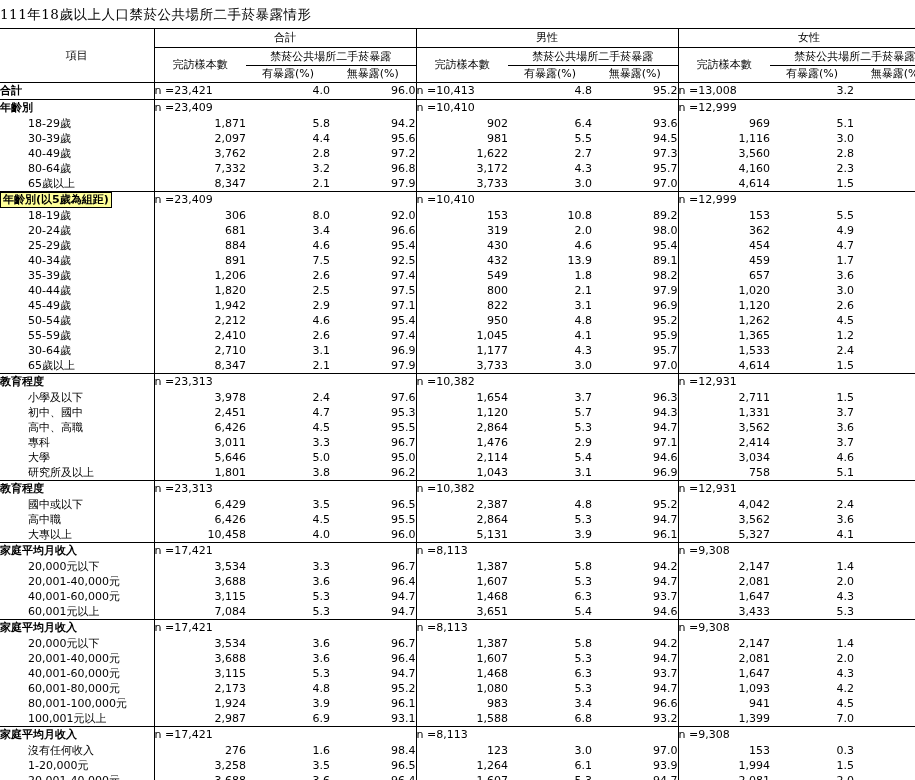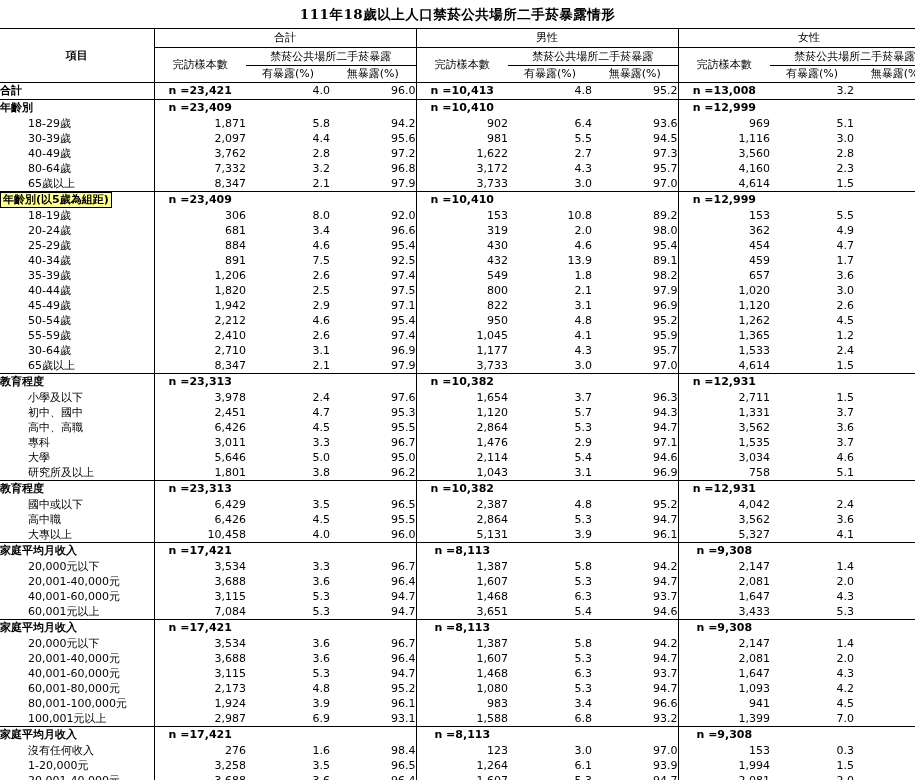--- a/index.html
+++ b/index.html
@@ -3,21 +3,21 @@
 <meta charset="utf-8">
 <style>
   html,body{margin:0;padding:0;background:#ffffff;}
   body{
     width:915px;height:780px;overflow:hidden;
     font-family:"DejaVu Sans","Liberation Sans",sans-serif;
     color:#000;
   }
   .page{width:915px;height:780px;position:relative;padding:0;box-sizing:border-box;}
   .title{
-    text-align:center;font-size:13.5px;font-weight:bold;letter-spacing:.5px;
+    text-align:left;font-size:13.5px;font-weight:normal;letter-spacing:.5px;
     padding:6px 0 4px 0;
   }
   table.main{
     border-collapse:collapse;width:886px;margin:0 auto;
     table-layout:fixed;
   }
   table.main td,table.main th{
     padding:0;font-size:11px;line-height:14px;vertical-align:middle;
   }
   
@@ -40,21 +40,21 @@
   .vline-l{border-left:1px solid #000;}
   .vline-r{border-right:1px solid #000;}
 
   .item{
     padding-left:4px;text-align:left;white-space:nowrap;
   }
   .item.lvl1{font-weight:bold;}
   .item.lvl2{padding-left:28px;}
   .num{text-align:right;padding-right:10px;white-space:nowrap;}
   .numc{text-align:right;padding-right:22px;white-space:nowrap;}
-  .nlabel{text-align:center;padding-left:8px;white-space:nowrap;font-weight:bold;}
+  .nlabel{text-align:left;padding-left:8px;white-space:nowrap;font-weight:normal;}
   tr.row td{height:15px;}
   tr.grp td{height:16px;}
   .hl{background:#ffff99;border:1px solid #000;display:inline-block;padding:0 2px;}
   .serif{font-family:"DejaVu Serif","Liberation Serif",serif;}
 </style>
 </head>
 <body>
 
 <div class="page">
 
@@ -68,21 +68,21 @@
         <col class="c-no">
       <col class="c-n">
         <col class="c-y">
         <col class="c-no">
       <col class="c-n">
         <col class="c-y">
         <col class="c-no">
     </colgroup>
     <thead>
       <tr class="hdr-top">
-        <td rowspan="3" class="item" style="font-weight:bold;border-bottom:1.6px solid #000;">項目</td>
+        <td rowspan="3" class="item" style="font-weight:normal;border-bottom:1.6px solid #000;">項目</td>
         <td colspan="3" class="hdr-group">合計</td>
         <td colspan="3" class="hdr-group">男性</td>
         <td colspan="3" class="hdr-group">女性</td>
       </tr>
       <tr class="hdr-sub">
         <td rowspan="2" class="vline-l" style="border-bottom:1.6px solid #000;">完訪樣本數</td>
         <td colspan="2" class="vline-r">禁菸公共場所二手菸暴露</td>
         <td rowspan="2" style="border-bottom:1.6px solid #000;">完訪樣本數</td>
         <td colspan="2" class="vline-r">禁菸公共場所二手菸暴露</td>
         <td rowspan="2" style="border-bottom:1.6px solid #000;">完訪樣本數</td>
@@ -375,21 +375,21 @@
           <td class="num vline-r">96.4</td>
         </tr>
         <tr class="row">
           <td class="item lvl2">專科</td>
           <td class="numc vline-l">3,011</td>
           <td class="num ">3.3</td>
           <td class="num vline-r">96.7</td>
           <td class="numc ">1,476</td>
           <td class="num ">2.9</td>
           <td class="num vline-r">97.1</td>
-          <td class="numc ">1,535</td>
+          <td class="numc ">2,414</td>
           <td class="num ">3.7</td>
           <td class="num vline-r">96.3</td>
         </tr>
         <tr class="row">
           <td class="item lvl2">大學</td>
           <td class="numc vline-l">5,646</td>
           <td class="num ">5.0</td>
           <td class="num vline-r">95.0</td>
           <td class="numc ">2,114</td>
           <td class="num ">5.4</td>

